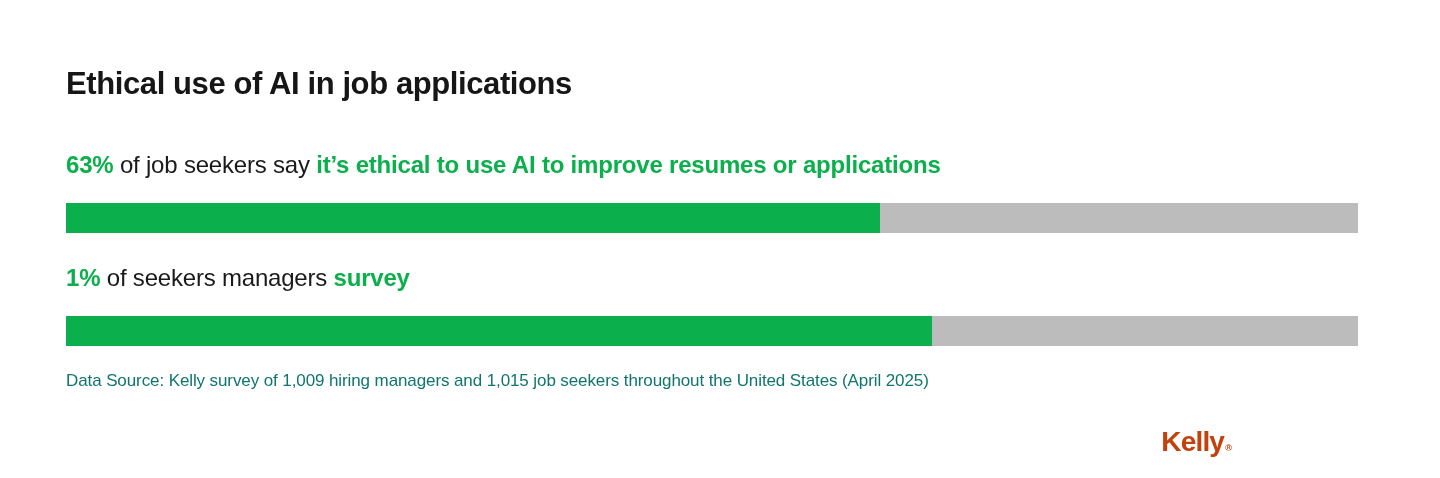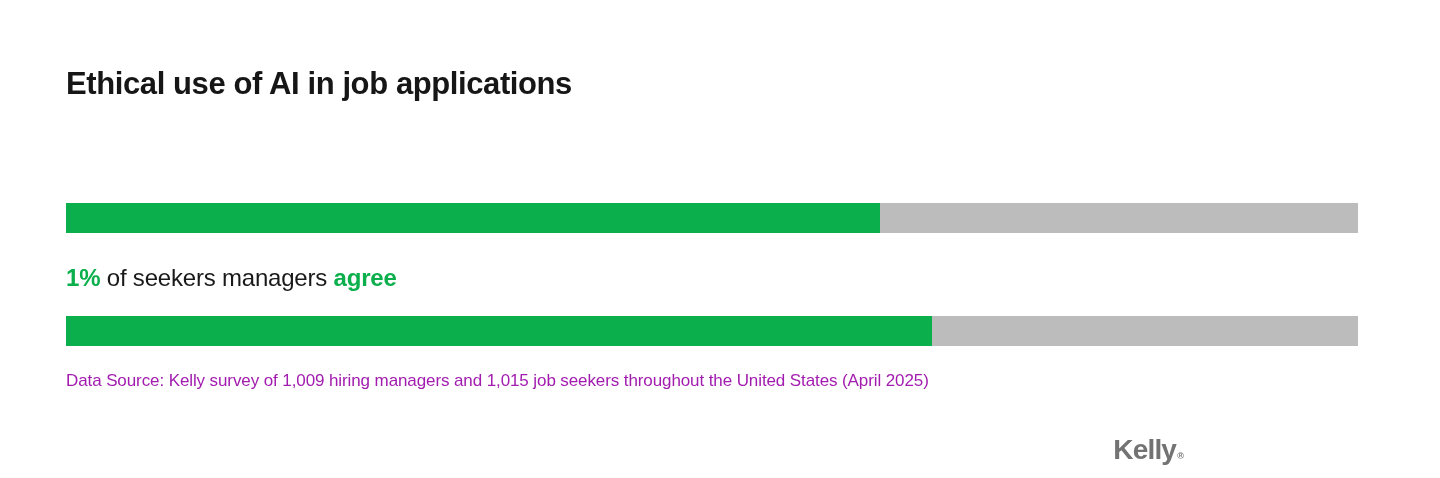--- a/index.html
+++ b/index.html
@@ -12,20 +12,21 @@
     height: 478px;
     font-family: "Liberation Sans", sans-serif;
     color: #1a1a1a;
     overflow: hidden;
   }
   .canvas {
     position: relative;
     width: 1212px;
     height: 478px;
     background: #ffffff;
+    padding-left: 48px;
   }
   .title {
     position: absolute;
     left: 66px;
     top: 66px;
     font-size: 31px;
     font-weight: bold;
     letter-spacing: -0.4px;
     color: #161616;
     white-space: nowrap;
@@ -65,57 +66,59 @@
   .bar-track-2 { top: 316px; }
   .bar-fill {
     height: 100%;
     background: #0BAF4B;
   }
   .source {
     position: absolute;
     left: 66px;
     top: 371px;
     font-size: 17px;
-    color: #a21caf;
+    color: #0f766e;
     white-space: nowrap;
     letter-spacing: -0.1px;
   }
   .logo {
     position: absolute;
     right: 30px;
     top: 426px;
     font-size: 28px;
     font-weight: bold;
-    color: #737373;
+    color: #c2410c;
     letter-spacing: -0.8px;
-    margin-top: 8px;
   }
   .logo .rmark {
     font-size: 9px;
     vertical-align: baseline;
     position: relative;
     top: 0px;
     left: 1px;
     font-weight: bold;
   }
 </style>
 </head>
 <body>
 
 <div class="canvas">
 
   <div class="title">Ethical use of AI in job applications</div>
 
+  <div class="stat-line stat-line-1">
+    <span class="pct">63%</span><span class="plain"> of job seekers say </span><span class="emph">it’s ethical to use AI to improve resumes or applications</span>
+  </div>
 
   <div class="bar-track bar-track-1">
     <div class="bar-fill" style="width: 63%;"></div>
   </div>
 
   <div class="stat-line stat-line-2">
-    <span class="pct">1%</span><span class="plain"> of seekers managers </span><span class="emph">agree</span>
+    <span class="pct">1%</span><span class="plain"> of seekers managers </span><span class="emph">survey</span>
   </div>
 
   <div class="bar-track bar-track-2">
     <div class="bar-fill" style="width: 67%;"></div>
   </div>
 
   <div class="source">Data Source: Kelly survey of 1,009 hiring managers and 1,015 job seekers throughout the United States (April 2025)</div>
 
   <div class="logo"><span>Kelly</span><span class="rmark">®</span></div>
 

